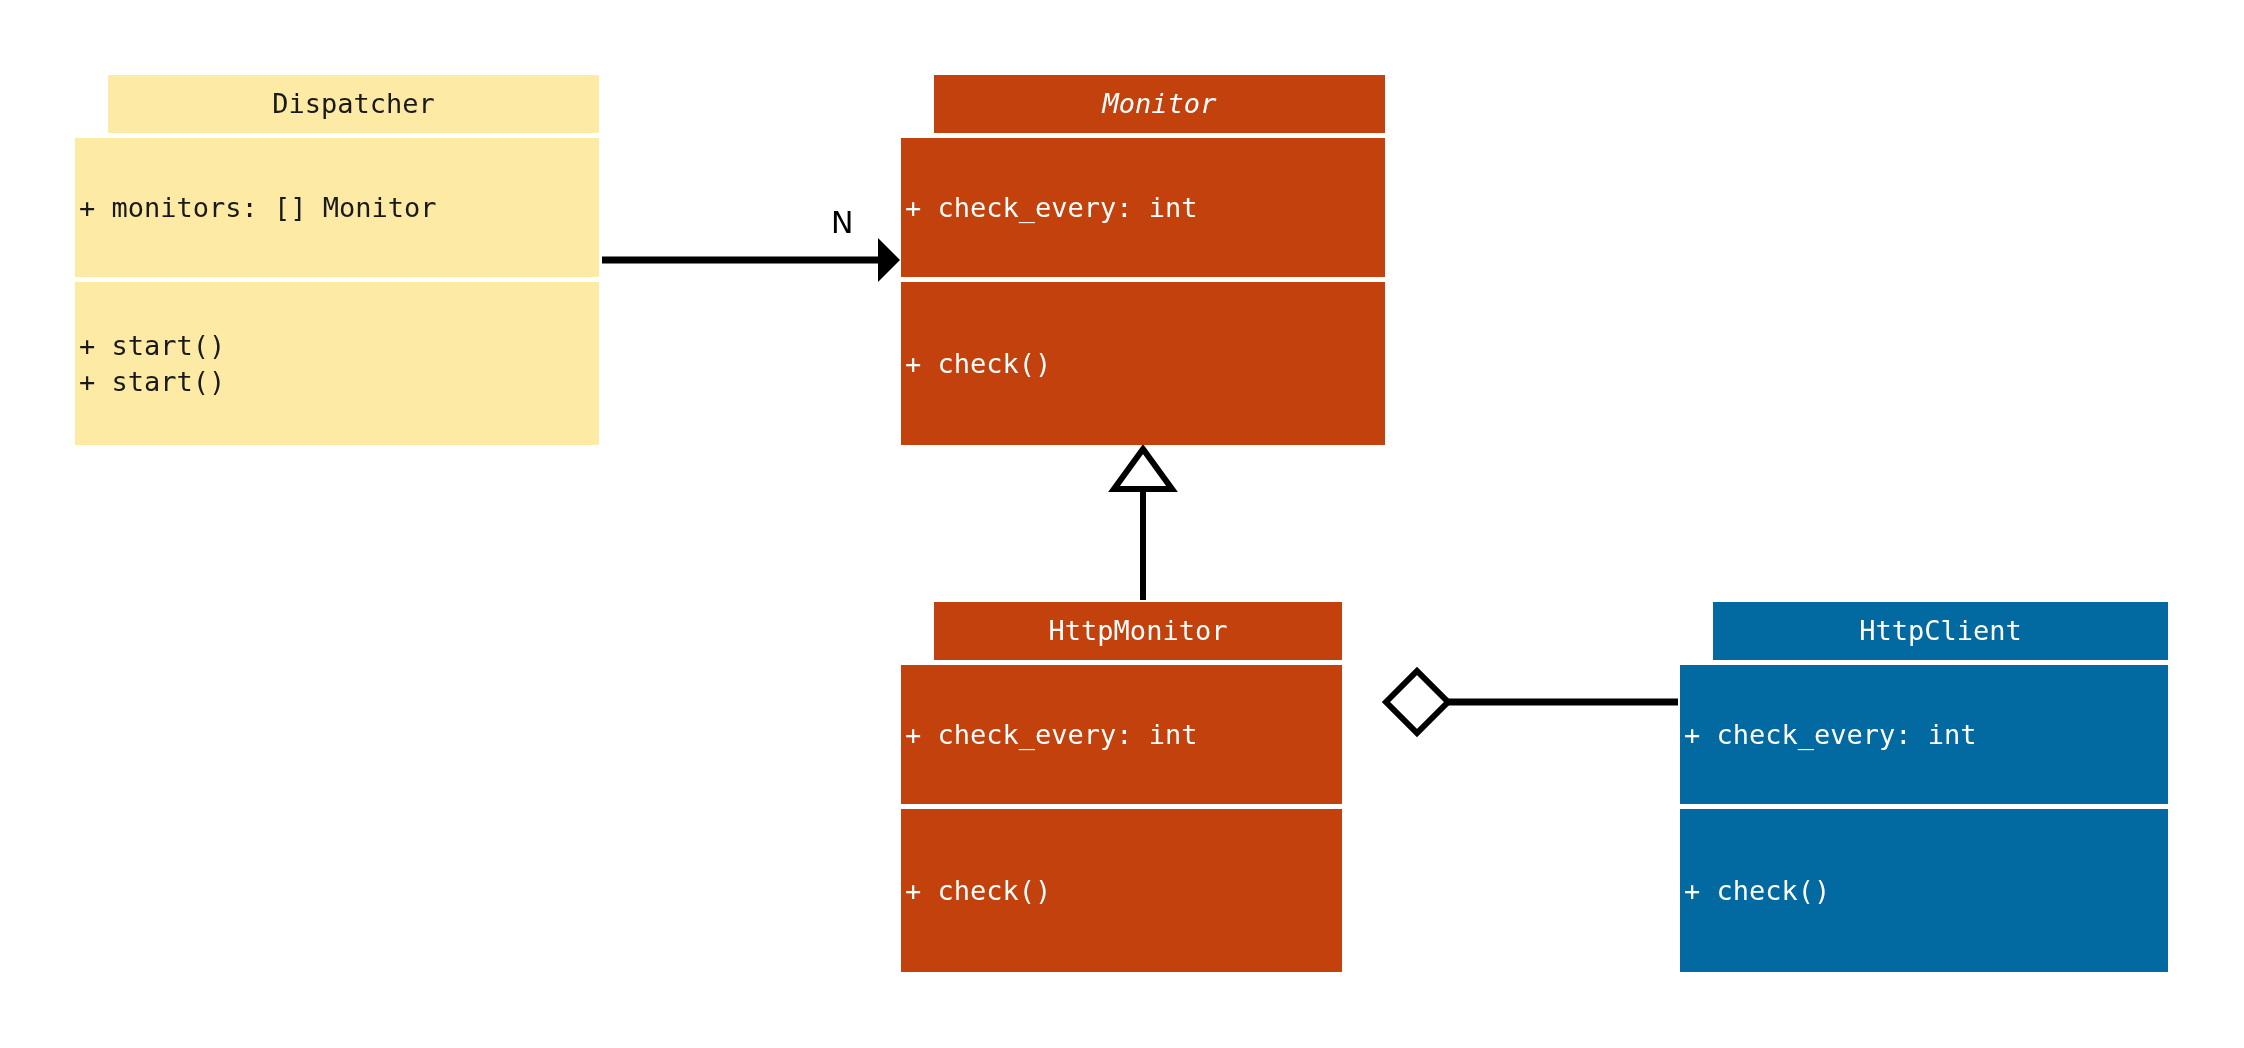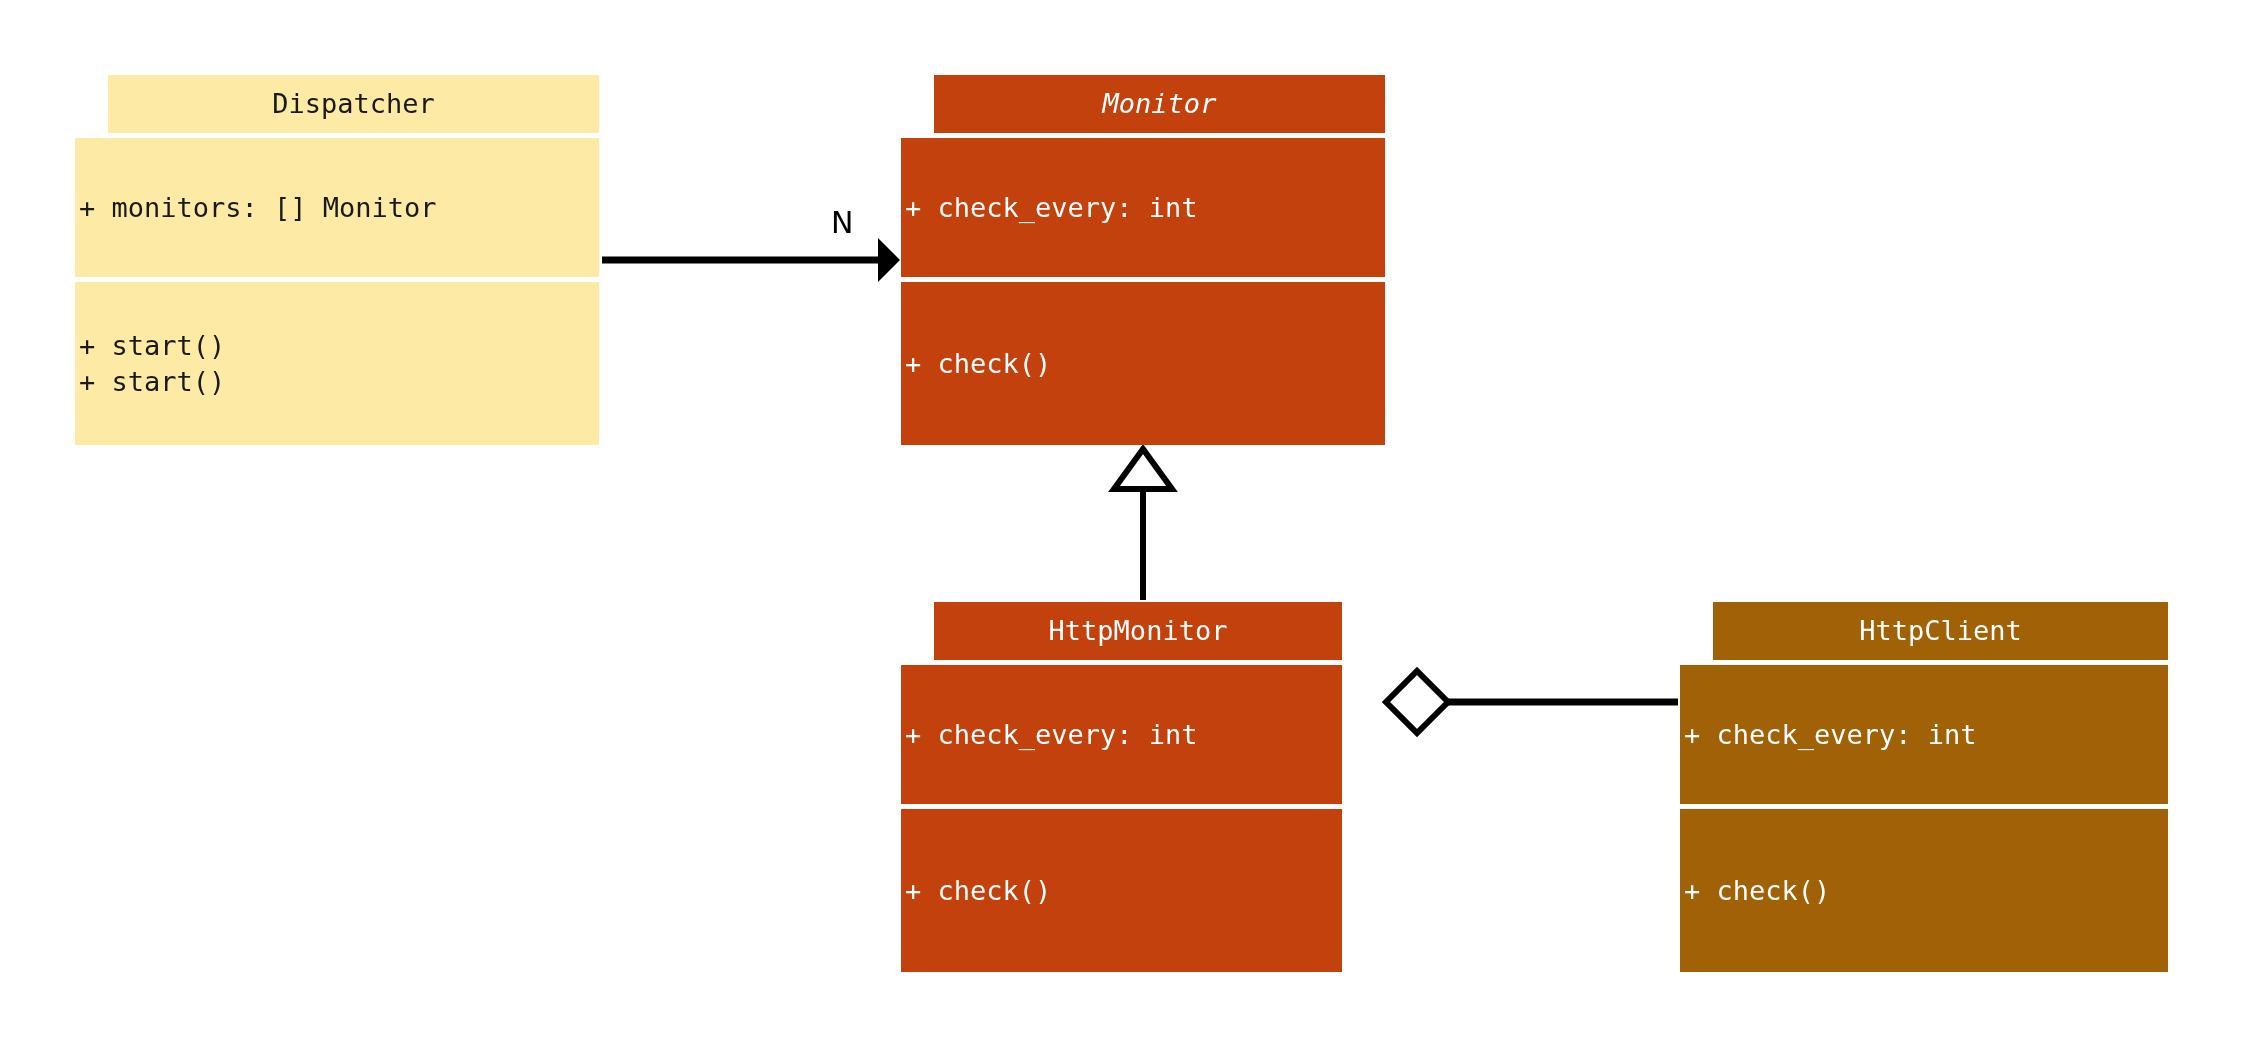--- a/index.html
+++ b/index.html
@@ -56,21 +56,21 @@
 
   
   .theme-yellow .compartment { background: #fceaa5; }
   .theme-yellow .class-title,
   .theme-yellow .member-line { color: #1a1a1a; }
 
   .theme-blue .compartment { background: #c2410c; }
   .theme-blue .class-title,
   .theme-blue .member-line { color: #ffffff; }
 
-  .theme-green .compartment { background: #a16207; }
+  .theme-green .compartment { background: #0369a1; }
   .theme-green .class-title,
   .theme-green .member-line { color: #ffffff; }
 
   
   .edge-layer {
     position: absolute;
     left: 0;
     top: 0;
     width: 2244px;
     height: 1048px;

